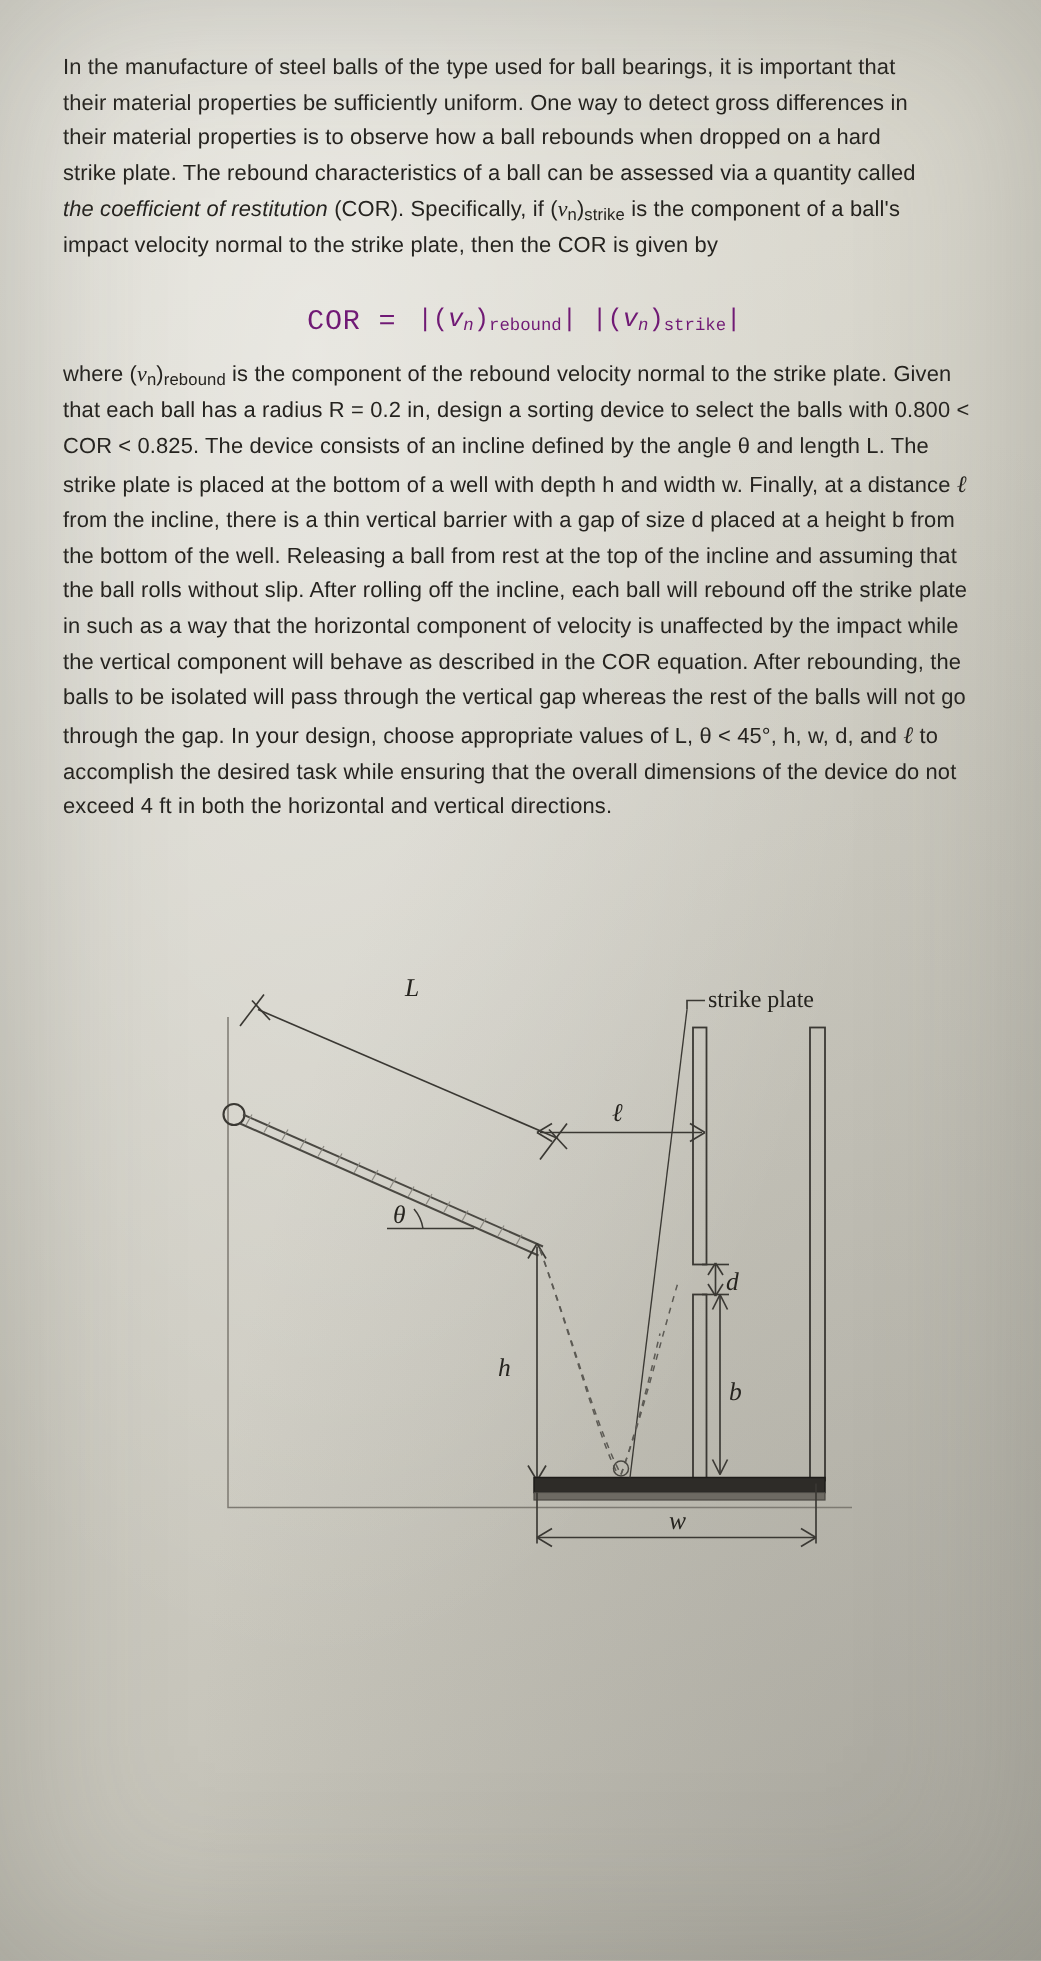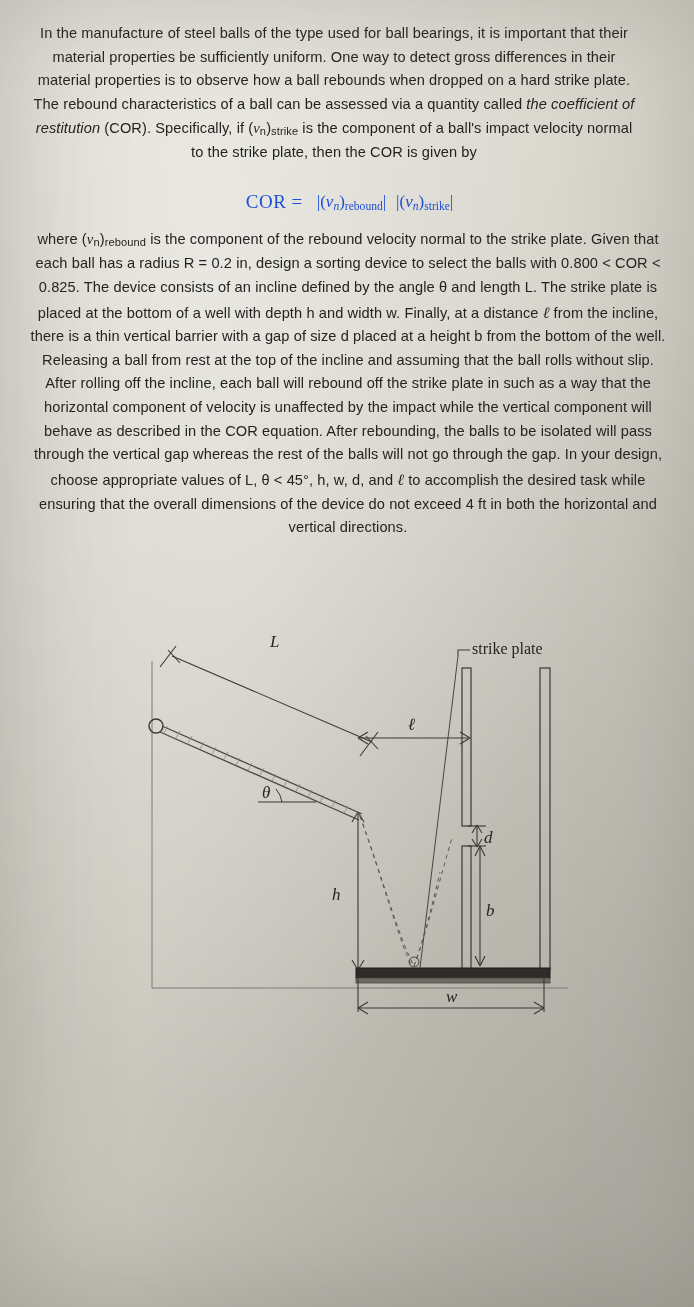--- a/index.html
+++ b/index.html
@@ -35,22 +35,22 @@
     inset: 0;
     padding: 22px 20px 0 30px;
     box-sizing: border-box;
   }
 
   
   .para {
     font-size: 14.6px;
     line-height: 1.62;
     letter-spacing: 0.1px;
-    text-align: center;
-    margin: 0;
+    text-align: left;
+    margin: 12px;
     color: #25231f;
   }
   .para.p1 {
     padding-right: 36px;
   }
   .para.p2 {
     padding-right: 8px;
     margin-top: 14px;
   }
   .sub {
@@ -67,22 +67,22 @@
     font-family: "Liberation Serif", serif;
     font-style: italic;
   }
 
   
   .equation-block {
     margin: 26px 0 6px 0;
     display: flex;
     justify-content: center;
     align-items: center;
-    font-family: Liberation Serif, serif;
-    color: #1d4ed8;
+    font-family: Liberation Mono, monospace;
+    color: #701a75;
   }
   .eq-lhs {
     font-size: 19px;
     letter-spacing: 0.5px;
     margin-right: 9px;
   }
   .eq-frac {
     display: inline-flex;
     flex-direction: row;
     align-items: center;

